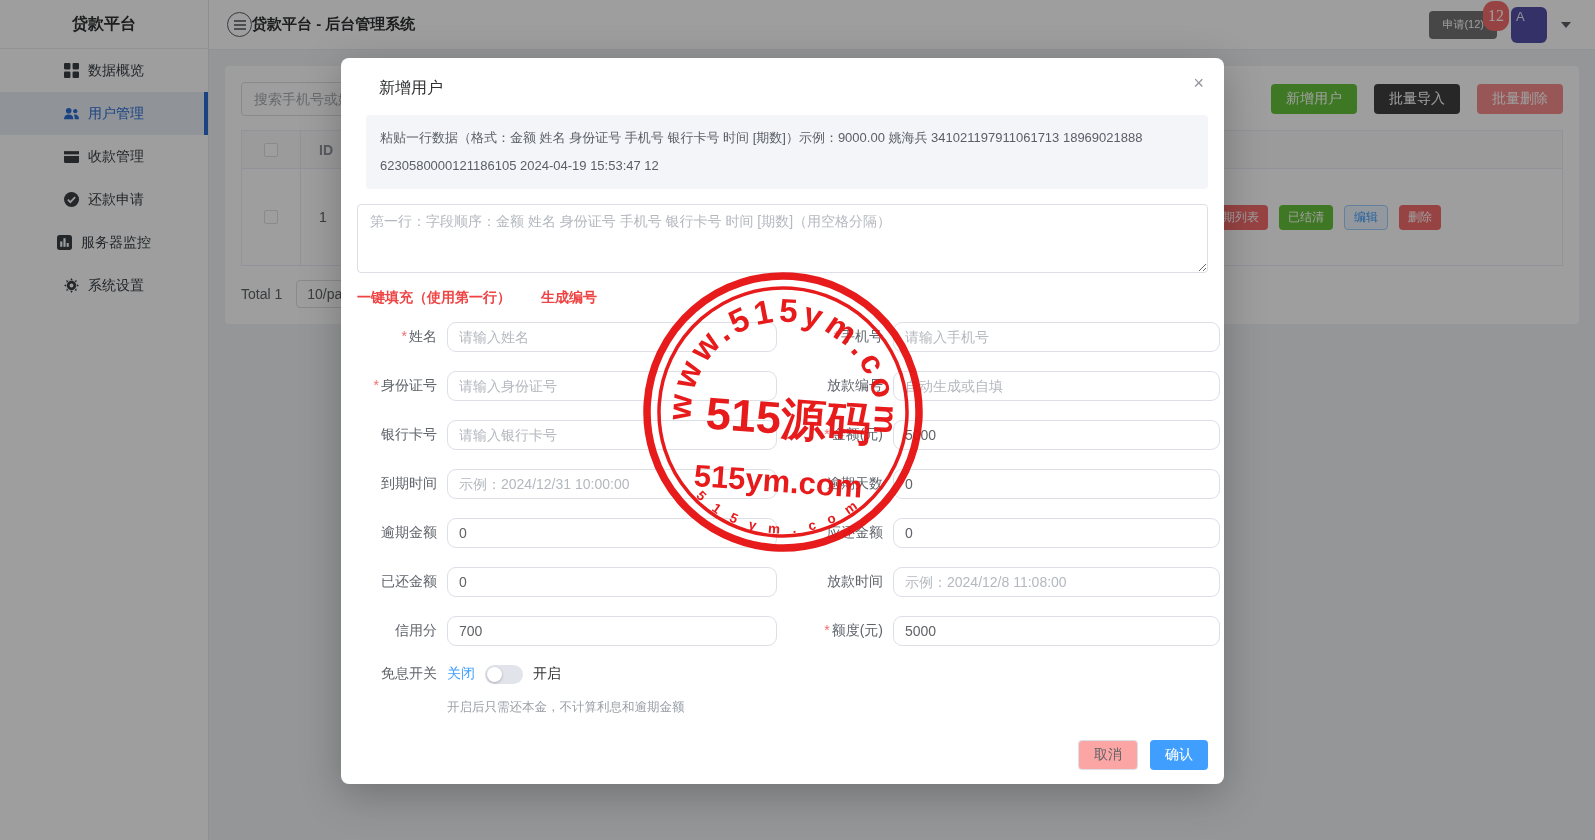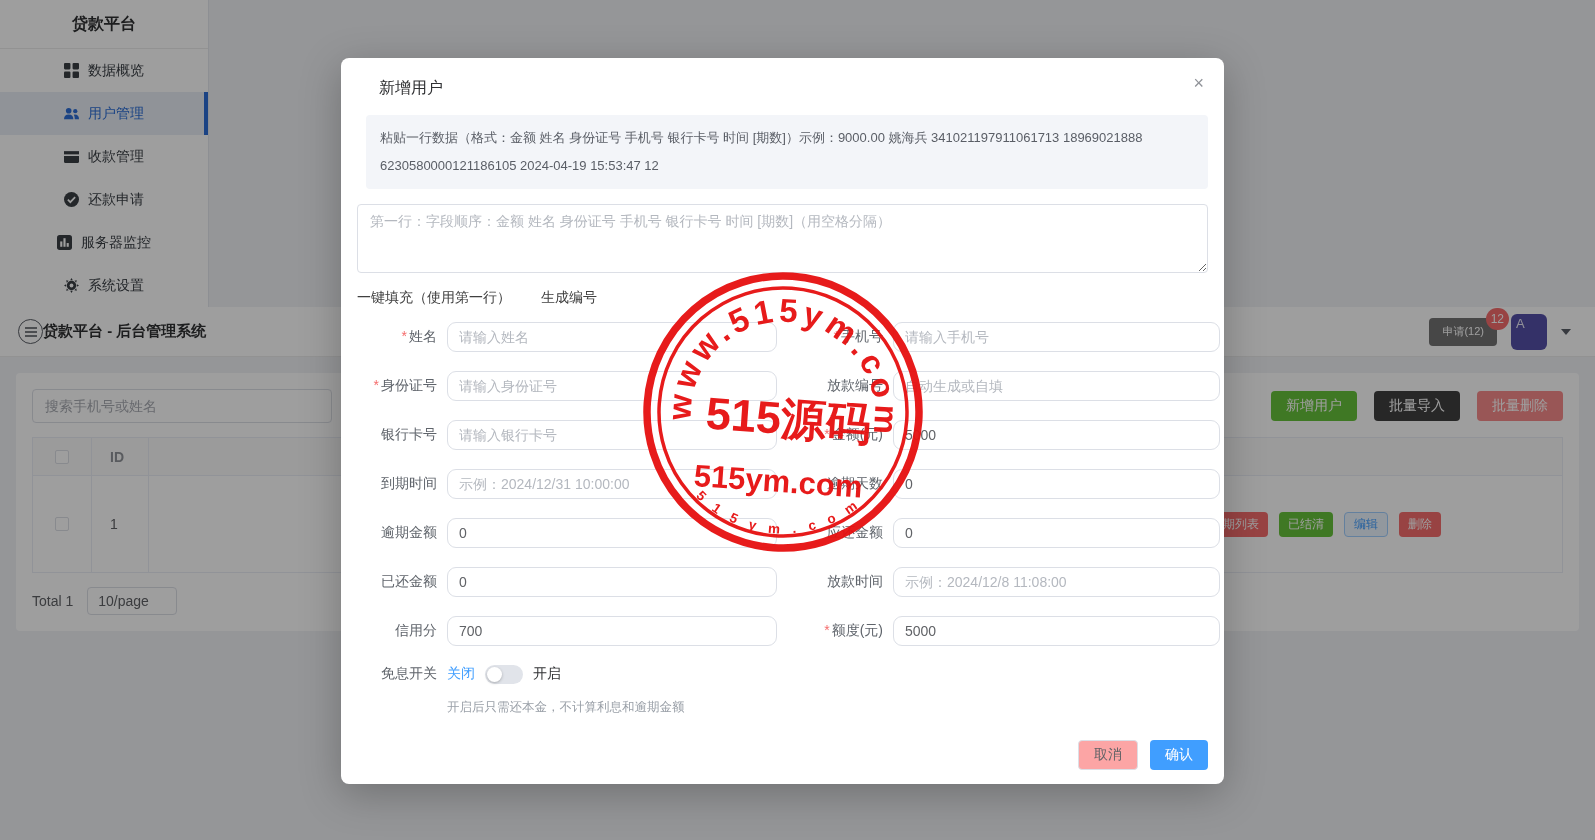--- a/index.html
+++ b/index.html
@@ -1,42 +1,42 @@
 <!DOCTYPE html>
 <html><head>
 <meta charset="utf-8">
 <style>
   * { margin:0; padding:0; box-sizing:border-box; }
   html,body { width:1595px; height:840px; overflow:hidden;
     font-family:"Liberation Sans","DejaVu Sans",sans-serif; font-size:14px; color:#303133; }
   body { background:#f0f2f5; position:relative; }
 
   
-  .app { position:absolute; inset:0; display:flex; z-index:1; background:#f0f2f5;flex-direction:column; }
+  .app { position:absolute; inset:0; display:flex; z-index:1; background:#f0f2f5; }
   .sidebar { width:209px; background:#fff; border-right:1px solid #e4e7ed; display:flex; flex-direction:column; }
   .sb-title { height:49px; display:flex; align-items:center; justify-content:center;
     font-size:16px; font-weight:bold; border-bottom:1px solid #ececec; }
   .sb-item { height:43px; display:flex; align-items:center; justify-content:center; gap:9px;
     color:#3a3f45; font-size:14px; cursor:pointer; }
   .sb-item svg { width:15px; height:15px; flex:none; }
   .sb-item.active { background:#e8eef6; color:#2c6dd5; box-shadow:inset -4px 0 0 #2c6dd5; }
   .main { flex:1; display:flex; flex-direction:column; }
   .topbar { height:50px; background:#fff; border-bottom:1px solid #ececec;
     display:flex; align-items:center; padding:0 24px 0 18px; }
   .burger { width:25px; height:25px; border:1.5px solid #5a5e66; border-radius:50%;
     display:flex; align-items:center; justify-content:center; color:#5a5e66; flex:none; }
   .burger svg { width:12px; height:10px; }
   .tb-title { font-size:15px; font-weight:bold; }
   .tb-right { margin-left:auto; display:flex; align-items:center; gap:14px; }
   .apply-wrap { position:relative; }
   .apply-btn { background:#737373; color:#fff; border:none; border-radius:4px;
     height:28px; padding:0 13px; font-size:11px; cursor:pointer; }
-  .badge { position:absolute; top:-10px; right:-12px; min-width:22px; height:22px; border-radius:11px;
-    background:#f56c6c; color:#fff; font-size:12px; display:flex; align-items:center; justify-content:center;
-    padding:0 5px; }
+  .badge { position:absolute; top:-10px; right:-12px; min-width:22px; height:30px; border-radius:11px;
+    background:#f56c6c; color:#fff; font-size:16px; display:flex; align-items:center; justify-content:center;
+    padding:0 5px;font-family:Liberation Serif, serif; }
   .avatar { width:36px; height:36px; border-radius:6px; background:#5550a8; color:#e8e8f5;
     font-size:13px; padding:2px 0 0 5px; }
   .caret { width:0; height:0; border-left:5px solid transparent; border-right:5px solid transparent;
     border-top:6px solid #5a5e66; }
   .content { flex:1; padding:16px; }
   .card { background:#fff; border-radius:4px; padding:16px; }
   .toolbar { display:flex; align-items:center; }
   .search-input { width:300px; height:34px; border:1px solid #dcdfe6; border-radius:4px;
     padding:0 12px; font-size:14px; color:#606266; }
   .search-input::placeholder { color:#a8abb2; }
@@ -71,21 +71,21 @@
   .m-title { margin:20px 24px 16px 38px; font-size:16px; color:#303133; }
   .m-close { position:absolute; top:16px; right:20px; color:#909399; font-size:18px;
     line-height:1; cursor:pointer; }
   .m-hint { margin:0 16px 0 25px; background:#f3f5f9; border-radius:4px; padding:9px 14px;
     font-size:13px; color:#5a5e66; line-height:2.15; }
   .m-textarea { display:block; margin:15px 16px 0 16px; width:851px; height:69px;
     border:1px solid #dcdfe6; border-radius:4px; padding:8px 12px; font-size:14px; color:#606266;
     font-family:inherit; resize:vertical; }
   .m-textarea::placeholder, input::placeholder { color:#b4b8bf; }
   .m-links { margin:16px 16px 15px 16px; display:flex; gap:30px; }
-  .m-link { color:#404040; font-weight:400; cursor:pointer; }
+  .m-link { color:#ef4444; font-weight:700; cursor:pointer; }
   .m-form { margin:0 12px 0 16px; display:grid; grid-template-columns:80px 330px 96px 327px;
     column-gap:10px; row-gap:19px; align-items:center; }
   .f-label { text-align:right; color:#5f646b; font-size:14px; white-space:nowrap; }
   .star { color:#f56c6c; margin-right:2px; }
   .f-input { width:100%; height:30px; border:1px solid #dcdfe6; border-radius:9px;
     padding:4px 11px; font-size:14px; color:#606266; }
   .toggle-wrap { grid-column:2 / span 3; display:flex; align-items:center; gap:10px; }
   .tg-off { color:#409eff;font-family:Liberation Mono, monospace; }
   .tg-on { color:#303133; }
   .switch { width:38px; height:19px; border-radius:10px; background:#e1e4ea; position:relative; cursor:pointer; }

